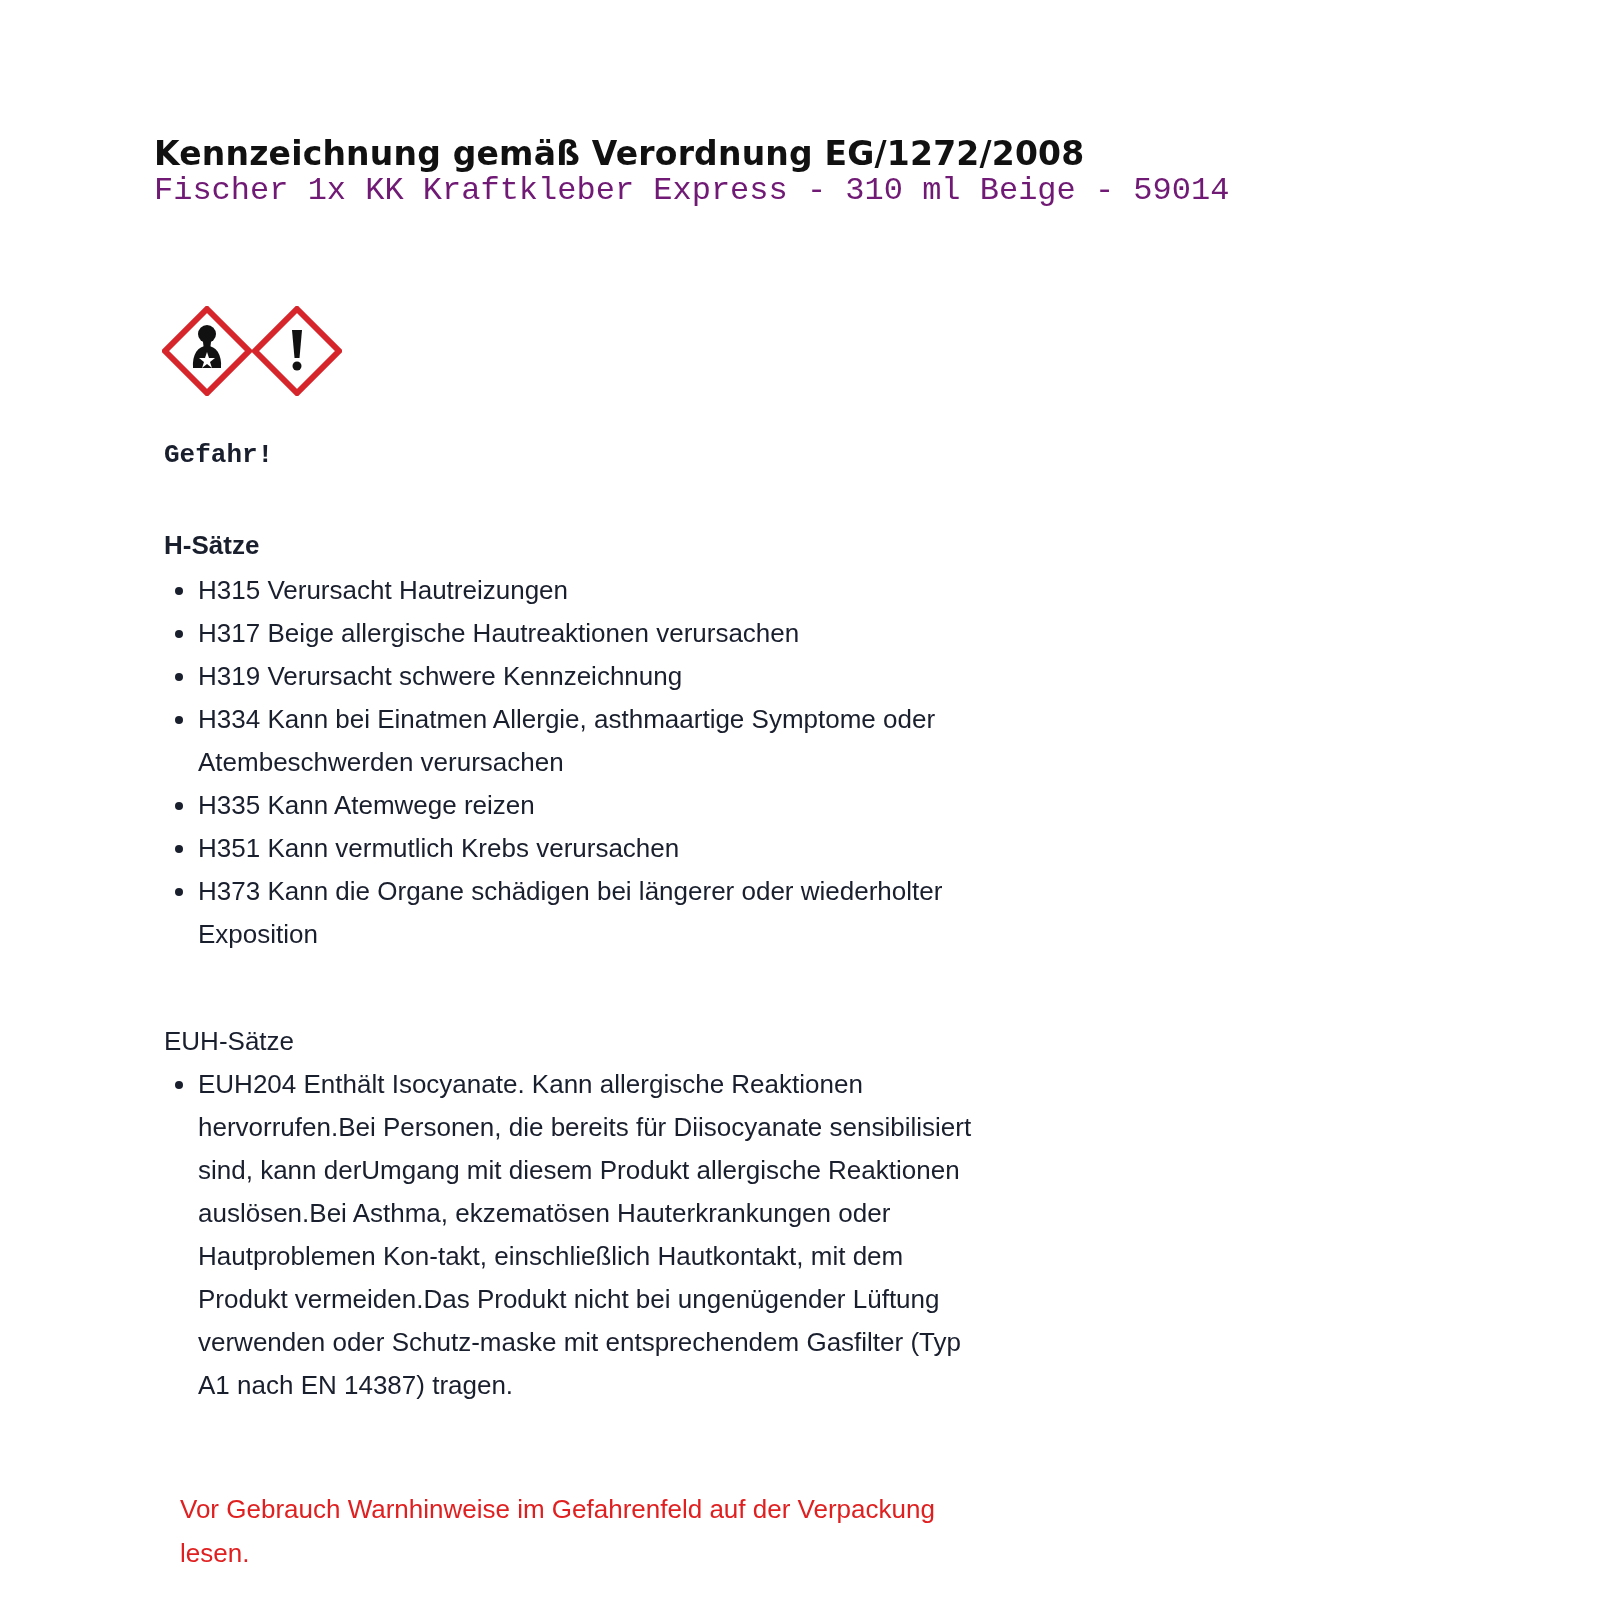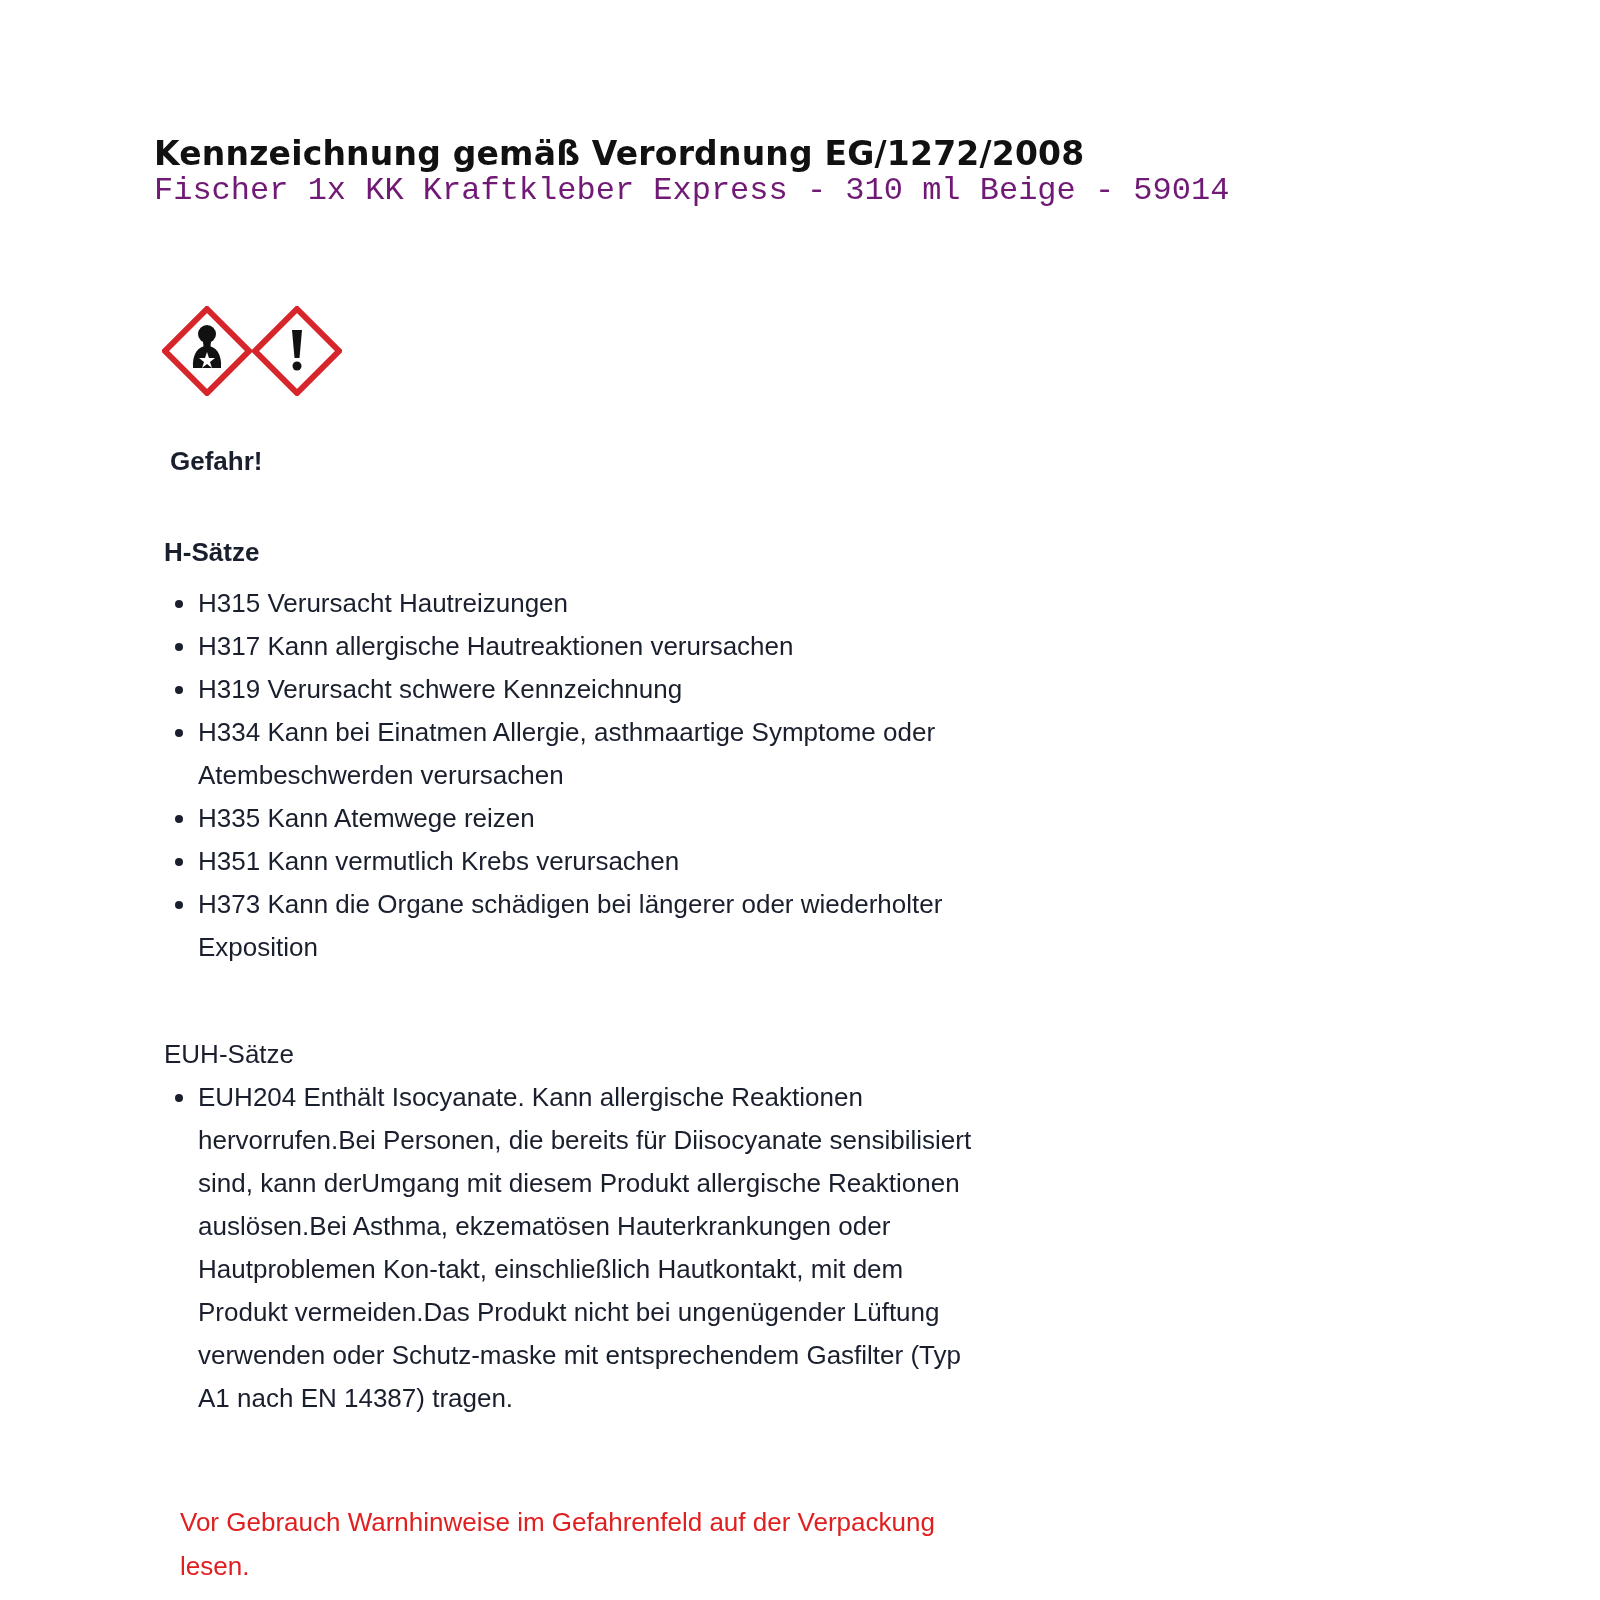--- a/index.html
+++ b/index.html
@@ -2,22 +2,22 @@
 <html><head>
 <meta charset="utf-8">
 <style>
   html, body { margin: 0; padding: 0; background: #ffffff; }
   body { width: 1600px; height: 1600px; position: relative; overflow: hidden; }
   .title { position: absolute; left: 154px; top: 134px; font-family: "DejaVu Sans", sans-serif; font-weight: bold; font-size: 33px; color: #111; letter-spacing: 0.2px; white-space: nowrap; }
   .subtitle { position: absolute; left: 154px; top: 172px; font-family: Liberation Mono, monospace; font-size: 32px; color: #701a75; font-weight: 300; white-space: nowrap; }
   .pictos { position: absolute; left: 162px; top: 306px; display: flex; gap: 0; }
   .pictos svg { display: block; }
   .content { position: absolute; left: 164px; top: 440px; width: 820px; font-family: "Liberation Sans", sans-serif; font-size: 26px; color: #1a1f2e; }
-  .signal { font-weight: bold; font-size: 26px; margin: 6px; }
-  .h-head { font-weight: bold; margin: 60px 0 14px 0; }
+  .signal { font-weight: bold; font-size: 26px; margin: 0; font-family: Liberation Mono, monospace; }
+  .h-head { font-weight: bold; margin: 60px 0 8px 0; }
   ul { margin: 6px 0 0 0; padding-left: 34px; list-style: disc; }
   ul li { line-height: 43px; padding-left: 0; }
   .euh-head { margin: 70px 0 0 0; }
   .warning { margin: 80px 0 0 16px; color: #e02020; line-height: 44px; }
 </style>
 </head>
 <body>
 
 <div class="title">Kennzeichnung gemäß Verordnung EG/1272/2008</div>
 <div class="subtitle">Fischer 1x KK Kraftkleber Express - 310 ml Beige - 59014</div>
@@ -36,21 +36,21 @@
     <circle cx="45" cy="60" r="4.5" fill="#111"></circle>
   </svg>
 </div>
 
 <div class="content">
   <p class="signal">Gefahr!</p>
 
   <p class="h-head">H-Sätze</p>
   <ul>
     <li>H315 Verursacht Hautreizungen</li>
-    <li>H317 Kann allergische Hautreaktionen verursachen</li>
+    <li>H317 Beige allergische Hautreaktionen verursachen</li>
     <li>H319 Verursacht schwere Kennzeichnung</li>
     <li>H334 Kann bei Einatmen Allergie, asthmaartige Symptome oder Atembeschwerden verursachen</li>
     <li>H335 Kann Atemwege reizen</li>
     <li>H351 Kann vermutlich Krebs verursachen</li>
     <li>H373 Kann die Organe schädigen bei längerer oder wiederholter Exposition</li>
   </ul>
 
   <p class="euh-head">EUH-Sätze</p>
   <ul>
     <li>EUH204 Enthält Isocyanate. Kann allergische Reaktionen hervorrufen.Bei Personen, die bereits für Diisocyanate sensibilisiert sind, kann derUmgang mit diesem Produkt allergische Reaktionen auslösen.Bei Asthma, ekzematösen Hauterkrankungen oder Hautproblemen Kon-takt, einschließlich Hautkontakt, mit dem Produkt vermeiden.Das Produkt nicht bei ungenügender Lüftung verwenden oder Schutz-maske mit entsprechendem Gasfilter (Typ A1 nach EN 14387) tragen.</li>

